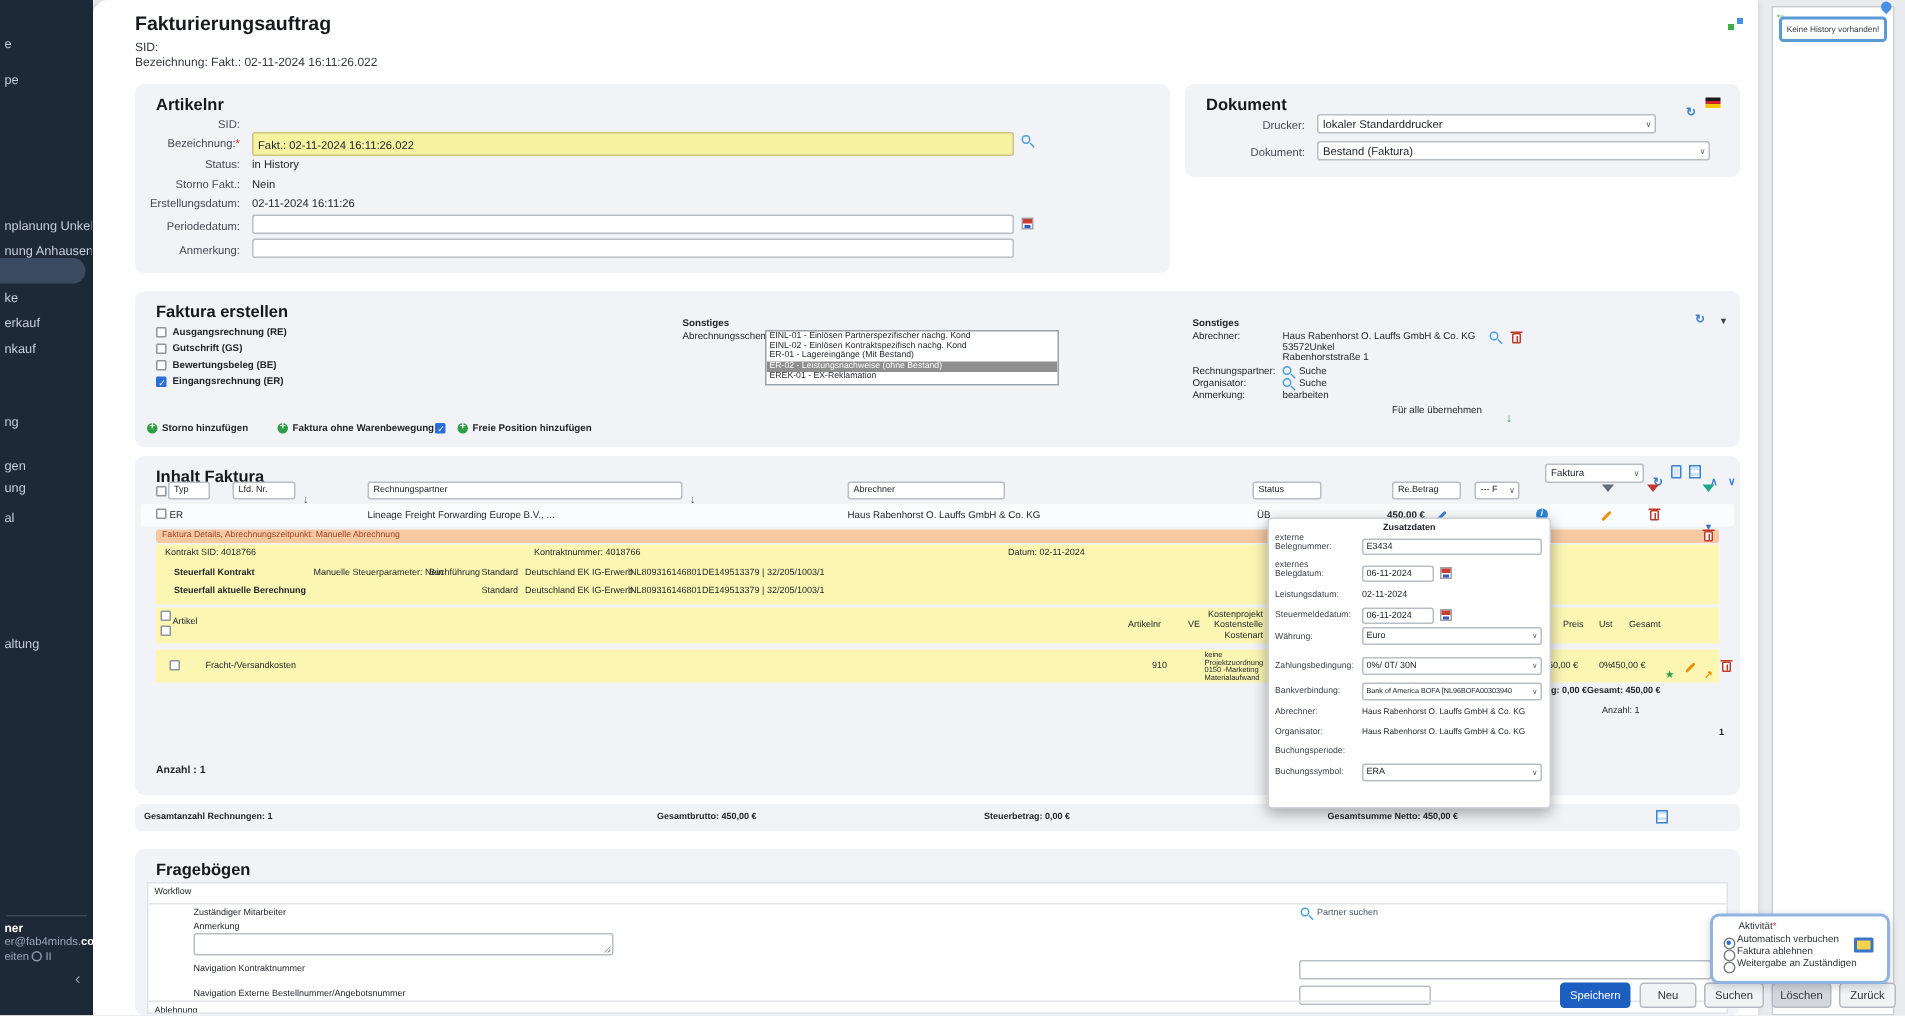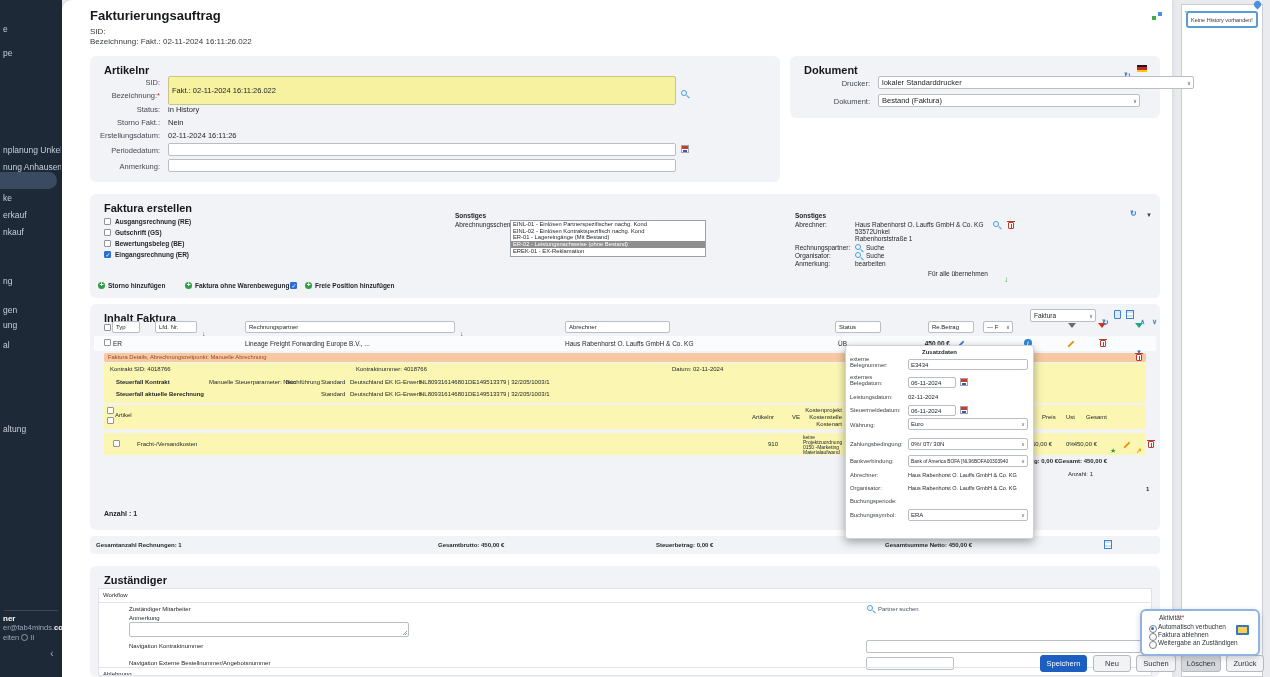--- a/index.html
+++ b/index.html
@@ -133,41 +133,41 @@
   <div class="card">
     <div class="pg-title">Fakturierungsauftrag</div>
     <div class="pg-sub" style="left:28px;top:27px">SID:</div>
     <div class="pg-sub" style="left:28px;top:37px">Bezeichnung: Fakt.: 02-11-2024 16:11:26.022</div>
     <i class="ic-share" style="left:1090px;top:12px"></i>
 
     <div class="box" style="left:28px;top:56px;width:690px;height:126px">
       <div class="bt" style="left:14px;top:8px">Artikelnr</div>
       <div class="flbl" style="left:0;top:22px;width:70px">SID:</div>
       <div class="flbl" style="left:0;top:35px;width:70px"><span>Bezeichnung:</span><span class="req">*</span></div>
-      <div class="inp yellow" style="left:78px;top:20px;width:508px;height:29px">Fakt.: 02-11-2024 16:11:26.022</div>
+      <div class="inp yellow" style="left:78px;top:32px;width:508px;height:16px">Fakt.: 02-11-2024 16:11:26.022</div>
       <i class="ic-search" style="left:591px;top:34px"></i>
       <div class="flbl" style="left:0;top:49px;width:70px">Status:</div>
       <div class="fval" style="left:78px;top:49px">in History</div>
       <div class="flbl" style="left:0;top:62px;width:70px">Storno Fakt.:</div>
       <div class="fval" style="left:78px;top:62px">Nein</div>
       <div class="flbl" style="left:0;top:75px;width:70px">Erstellungsdatum:</div>
       <div class="fval" style="left:78px;top:75px">02-11-2024 16:11:26</div>
       <div class="flbl" style="left:0;top:90px;width:70px">Periodedatum:</div>
       <div class="inp" style="left:78px;top:87px;width:508px;height:13px"></div>
       <i class="ic-cal" style="left:591px;top:89px"></i>
       <div class="flbl" style="left:0;top:106px;width:70px">Anmerkung:</div>
       <div class="inp" style="left:78px;top:103px;width:508px;height:13px"></div>
     </div>
 
     <div class="box" style="left:728px;top:56px;width:370px;height:62px">
       <div class="bt" style="left:14px;top:8px">Dokument</div>
       <i class="ig c-refresh" style="left:334px;top:9px"></i>
       <i class="ic-flag" style="left:347px;top:9px"></i>
       <div class="flbl" style="left:0;top:23px;width:80px">Drucker:</div>
-      <div class="sel" style="left:88px;top:20px;width:316px;height:13px">lokaler Standarddrucker</div>
+      <div class="sel" style="left:88px;top:20px;width:226px;height:13px">lokaler Standarddrucker</div>
       <div class="flbl" style="left:0;top:41px;width:80px">Dokument:</div>
       <div class="sel" style="left:88px;top:38px;width:262px;height:13px">Bestand (Faktura)</div>
     </div>
 
 
     <div class="box" style="left:28px;top:194px;width:1070px;height:104px">
       <div class="bt" style="left:14px;top:8px">Faktura erstellen</div>
       <i class="ig c-refresh" style="left:1040px;top:9px"></i>
       <i class="ig c-ddk" style="left:1056px;top:10px"></i>
       <div class="cb" style="left:14px;top:24px"></div>
@@ -316,21 +316,21 @@
 
     <div class="box" style="left:28px;top:536px;width:1070px;height:18px;border-radius:4px">
       <div class="fval t6 bold" style="left:6px;top:6px">Gesamtanzahl Rechnungen: 1</div>
       <div class="fval t6 bold" style="left:348px;top:6px">Gesamtbrutto: 450,00 €</div>
       <div class="fval t6 bold" style="left:566px;top:6px">Steuerbetrag: 0,00 €</div>
       <div class="fval t6 bold" style="left:795px;top:6px">Gesamtsumme Netto: 450,00 €</div>
       <i class="ic-calc" style="left:1014px;top:4px"></i>
     </div>
 
     <div class="box" style="left:28px;top:566px;width:1070px;height:111px">
-      <div class="bt" style="left:14px;top:8px">Zuständiger</div>
+      <div class="bt" style="left:14px;top:8px">Fragebögen</div>
       <div class="panel-white" style="left:8px;top:22px;width:1054px;height:88px">
         <div class="abs" style="left:0;top:0;width:1054px;height:13px;border-bottom:1px solid #e2e4e8">
           <div class="fval t6" style="left:4px;top:3px">Workflow</div>
         </div>
         <div class="fval t6" style="left:30px;top:17px">Zuständiger Mitarbeiter</div>
         <i class="ic-search" style="left:768px;top:16px"></i>
         <div class="fval t6" style="left:779px;top:17px;color:#4a5563">Partner suchen</div>
         <div class="fval t6" style="left:30px;top:26px">Anmerkung</div>
         <div class="textarea" style="left:30px;top:33px;width:280px;height:15px"></div>
         <div class="fval t6" style="left:30px;top:54px">Navigation Kontraktnummer</div>

